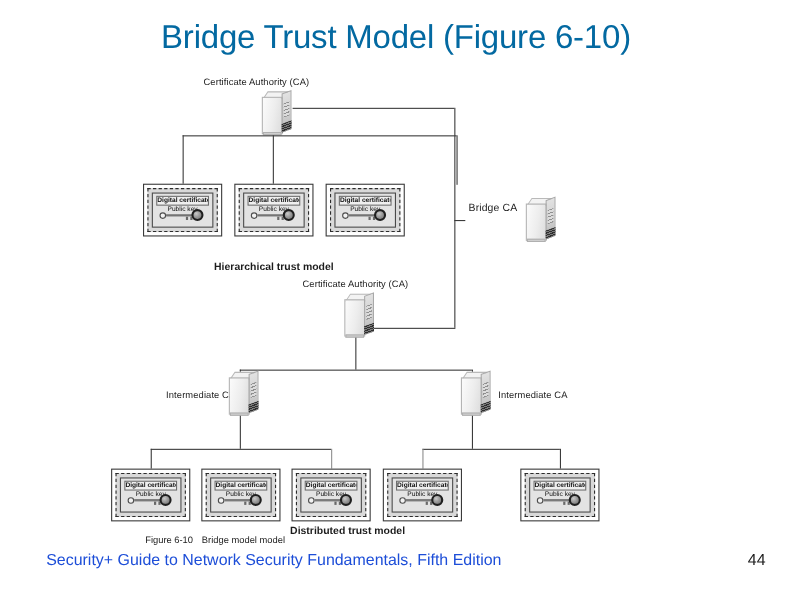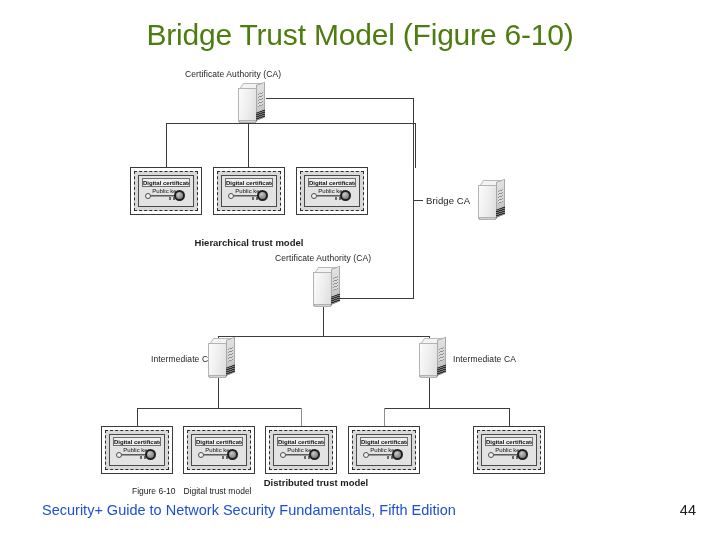--- a/index.html
+++ b/index.html
@@ -20,21 +20,21 @@
   
   #slide-title {
     position: absolute;
     left: 0;
     top: 18px;
     width: 720px;
     text-align: center;
     font-size: 30px;
     font-weight: normal;
     letter-spacing: -0.2px;
-    color: #4d7c0f;
+    color: #0369a1;
     white-space: nowrap;
   }
 
   
   #figure {
     position: absolute;
     left: 110px;
     top: 66px;
     width: 450px;
     height: 432px;
@@ -328,21 +328,21 @@
   </div>
 
   <div>
 
     <div class="ln-h" style="left:156px; top:32px; width:147px;"></div>
 
     <div class="ln-v" style="left:303px; top:32px; height:200px;"></div>
 
     <div class="ln-h" style="left:303px; top:134px; width:10px;"></div>
 
-    <div class="node-label" style="left:316px; top:129px; font-size:9.5px;">Bridge CA</div>
+    <div class="node-label" style="left:316px; top:118px; font-size:9.5px;">Bridge CA</div>
 
     <div class="server" style="left:368px; top:114px;">
       <div class="top-face"></div>
       <div class="front-face"></div>
       <div class="side-face"></div>
       <div class="vents"></div>
       <div class="base"></div>
       <div class="foot"></div>
     </div>
   </div>
@@ -470,18 +470,18 @@
         </div>
         <div class="seal"></div>
       </div>
     </div>
 
     <div class="model-caption" style="left:116px; top:411px; width:180px;">Distributed trust model</div>
   </div>
 </div>
 
 <div id="figure-caption">
-  <span class="fig-num">Figure 6-10</span><span>Digital trust model</span>
+  <span class="fig-num">Figure 6-10</span><span>Bridge model model</span>
 </div>
 
 <div id="footer-text">Security+ Guide to Network Security Fundamentals, Fifth Edition</div>
 
 <div id="page-number">44</div>
 
 </body></html>

